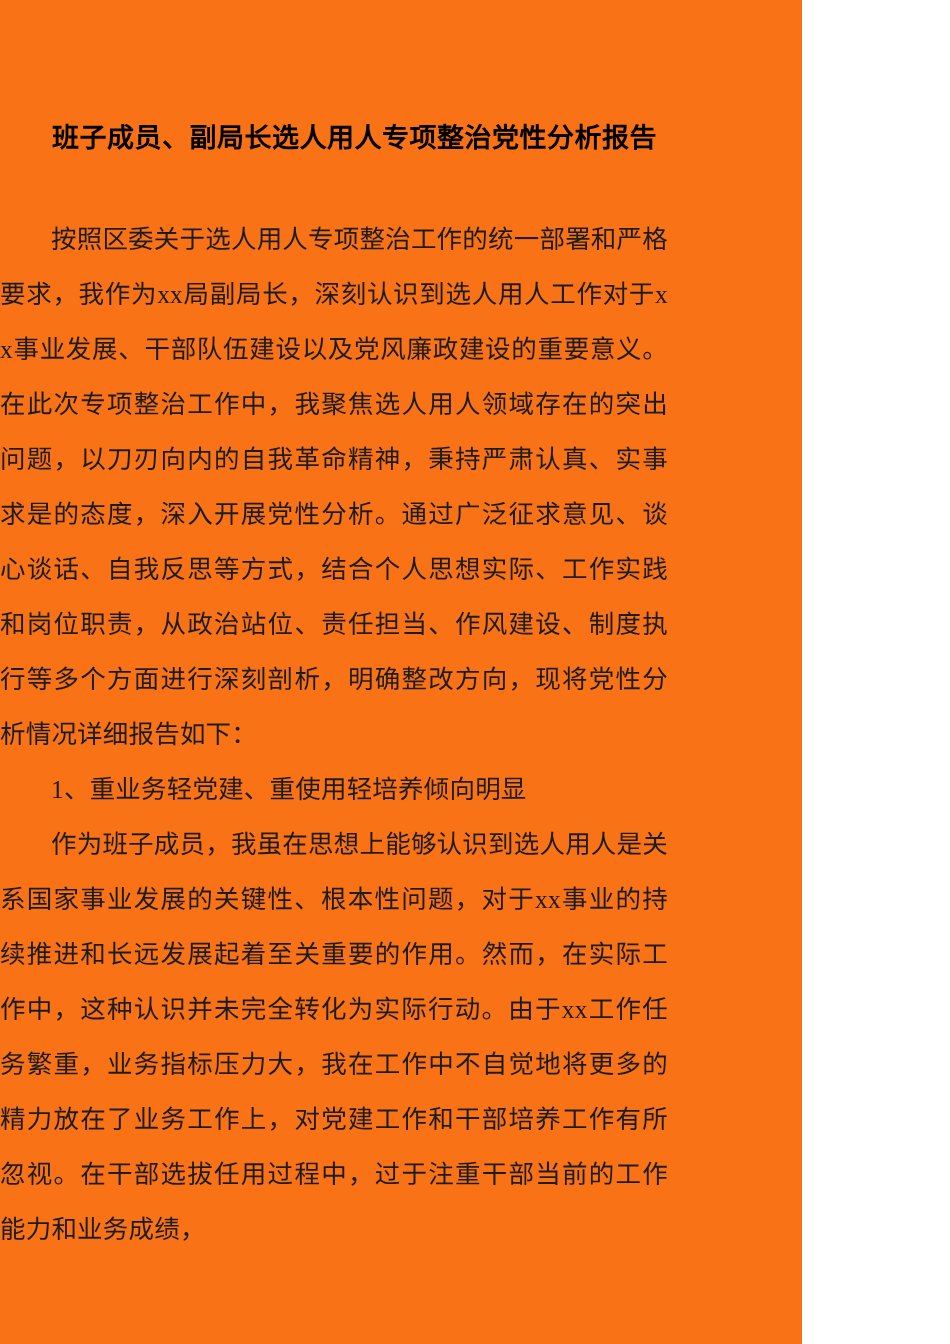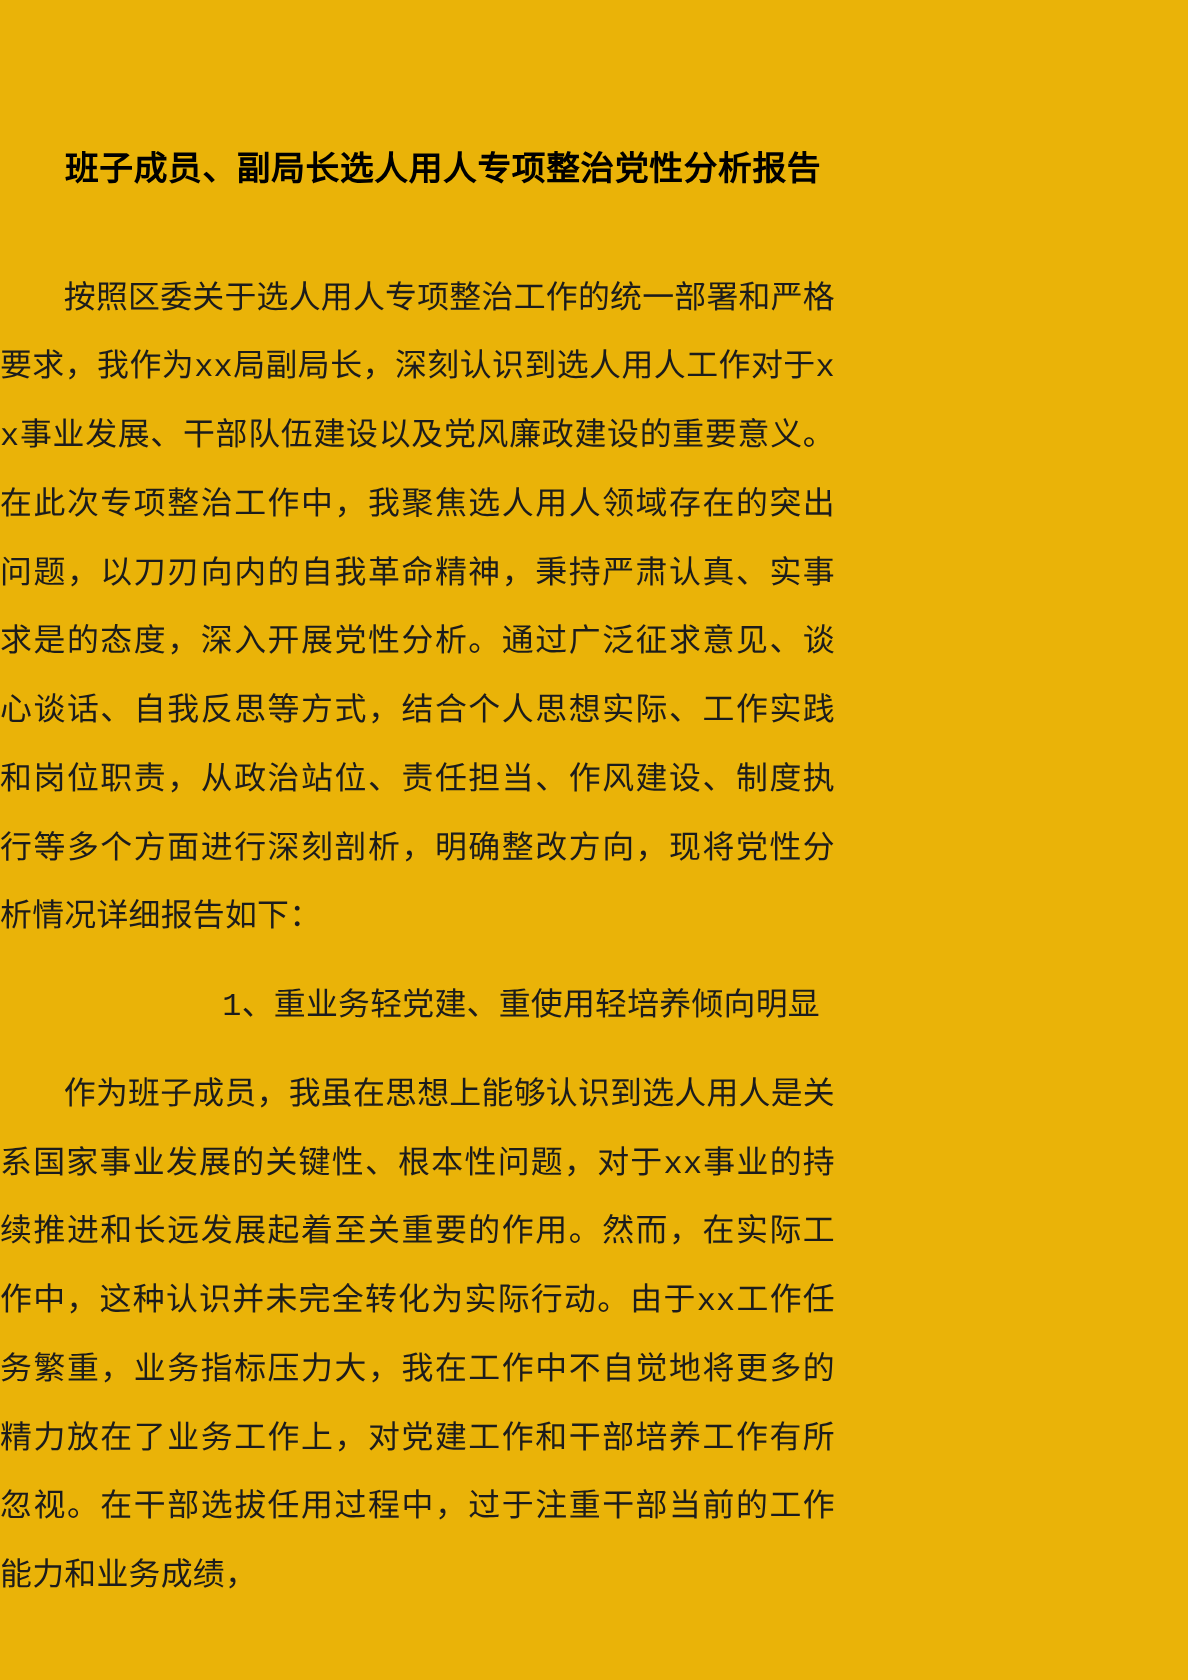--- a/index.html
+++ b/index.html
@@ -3,26 +3,26 @@
 <meta charset="utf-8">
 <title>班子成员、副局长选人用人专项整治党性分析报告</title>
 <style>
   html, body {
     margin: 0;
     padding: 0;
     background: #ffffff;
   }
   .page {
     position: relative;
-    width: 950px;
+    width: 802px;
     height: 1344px;
-    background: #eab308;
+    background: #f97316;
     overflow: hidden;
     box-sizing: border-box;
-    font-family: Liberation Mono, monospace;
+    font-family: Liberation Serif, serif;
     color: #1a1a1a;
   }
   .doc-title {
     margin: 0;
     padding: 0;
     position: absolute;
     left: 52px;
     top: 118px;
     width: 620px;
     font-size: 27px;
@@ -71,26 +71,26 @@
     line-height: 55px;
     text-indent: 51px;
     text-align: justify;
     text-justify: inter-ideograph;
     text-align-last: left;
     letter-spacing: 0.2px;
     color: #1c1c1c;
     word-break: break-all;
   }
   p.heading-3 {
-    margin: 16px;
+    margin: 0;
     padding: 0;
     font-size: 25.5px;
     line-height: 55px;
     text-indent: 51px;
-    text-align: right;
+    text-align: left;
     letter-spacing: 0.2px;
     color: #1c1c1c;
   }
 </style>
 </head>
 <body>
 
 <div class="page">
 
   <h1 class="doc-title">班子成员、副局长选人用人专项整治党性分析报告</h1>

